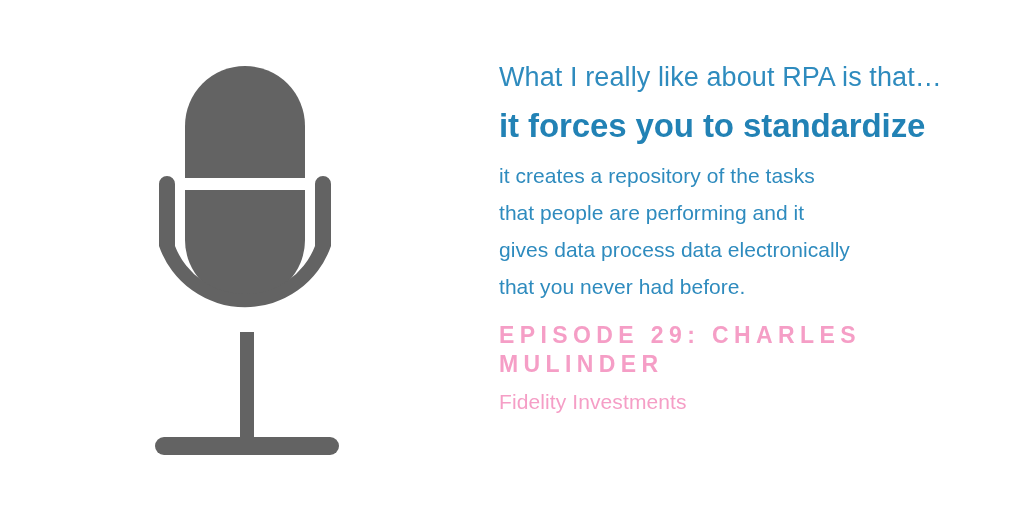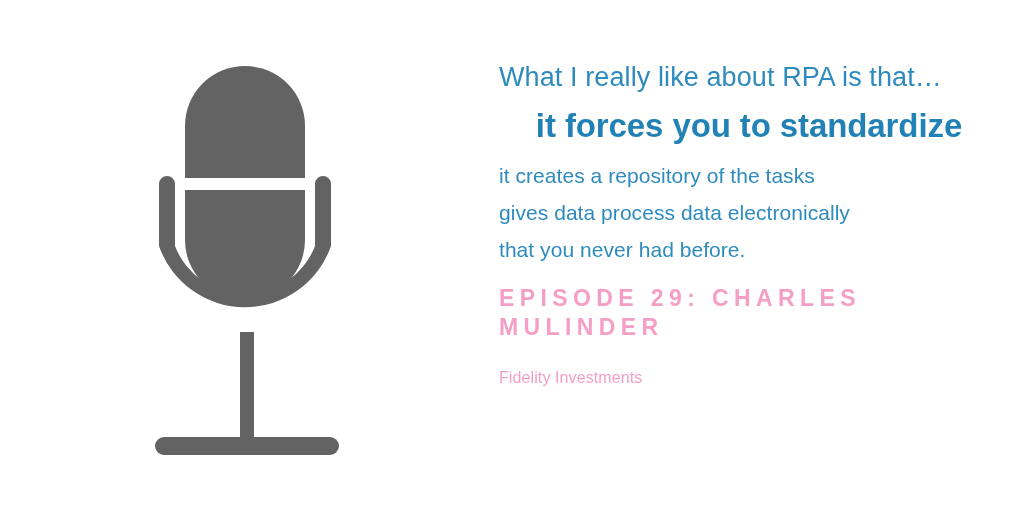--- a/index.html
+++ b/index.html
@@ -51,21 +51,20 @@
     white-space: nowrap;
   }
 
   #quote-emphasis {
     margin-top: 6px;
     color: #2282b5;
     font-size: 33px;
     line-height: 47px;
     font-weight: 700;
     letter-spacing: -0.1px;
-    text-align: center;
   }
   #quote-emphasis .emph-line {
     display: block;
     white-space: nowrap;
   }
 
   #quote-body {
     margin-top: 8px;
     color: #2e8bbe;
     font-size: 21px;
@@ -82,23 +81,23 @@
     margin-top: 16px;
     color: #f59ec6;
     font-size: 23px;
     line-height: 29px;
     font-weight: 700;
     letter-spacing: 5.4px;
     max-width: 390px;
   }
 
   #guest-company {
-    margin-top: 22px;
+    margin-top: 9px;
     color: #f59ec6;
-    font-size: 16px;
+    font-size: 21px;
     line-height: 28px;
     font-weight: 400;
     letter-spacing: 0.1px;
     white-space: nowrap;
   }
 </style>
 </head>
 <body>
 
 <div id="card">
@@ -131,20 +130,21 @@
   <div id="quote-column">
 
     <div class="lead-line">What I really like about RPA is that…</div>
 
     <div id="quote-emphasis">
       <span class="emph-line">it forces you to standardize</span>
     </div>
 
     <div id="quote-body">
       <span class="body-line">it creates a repository of the tasks</span>
+      <span class="body-line">that people are performing and it</span>
       <span class="body-line">gives data process data electronically</span>
       <span class="body-line">that you never had before.</span>
     </div>
 
     <div id="episode-title">EPISODE 29: CHARLES MULINDER</div>
 
     <div id="guest-company">Fidelity Investments</div>
 
   </div>
 </div>

